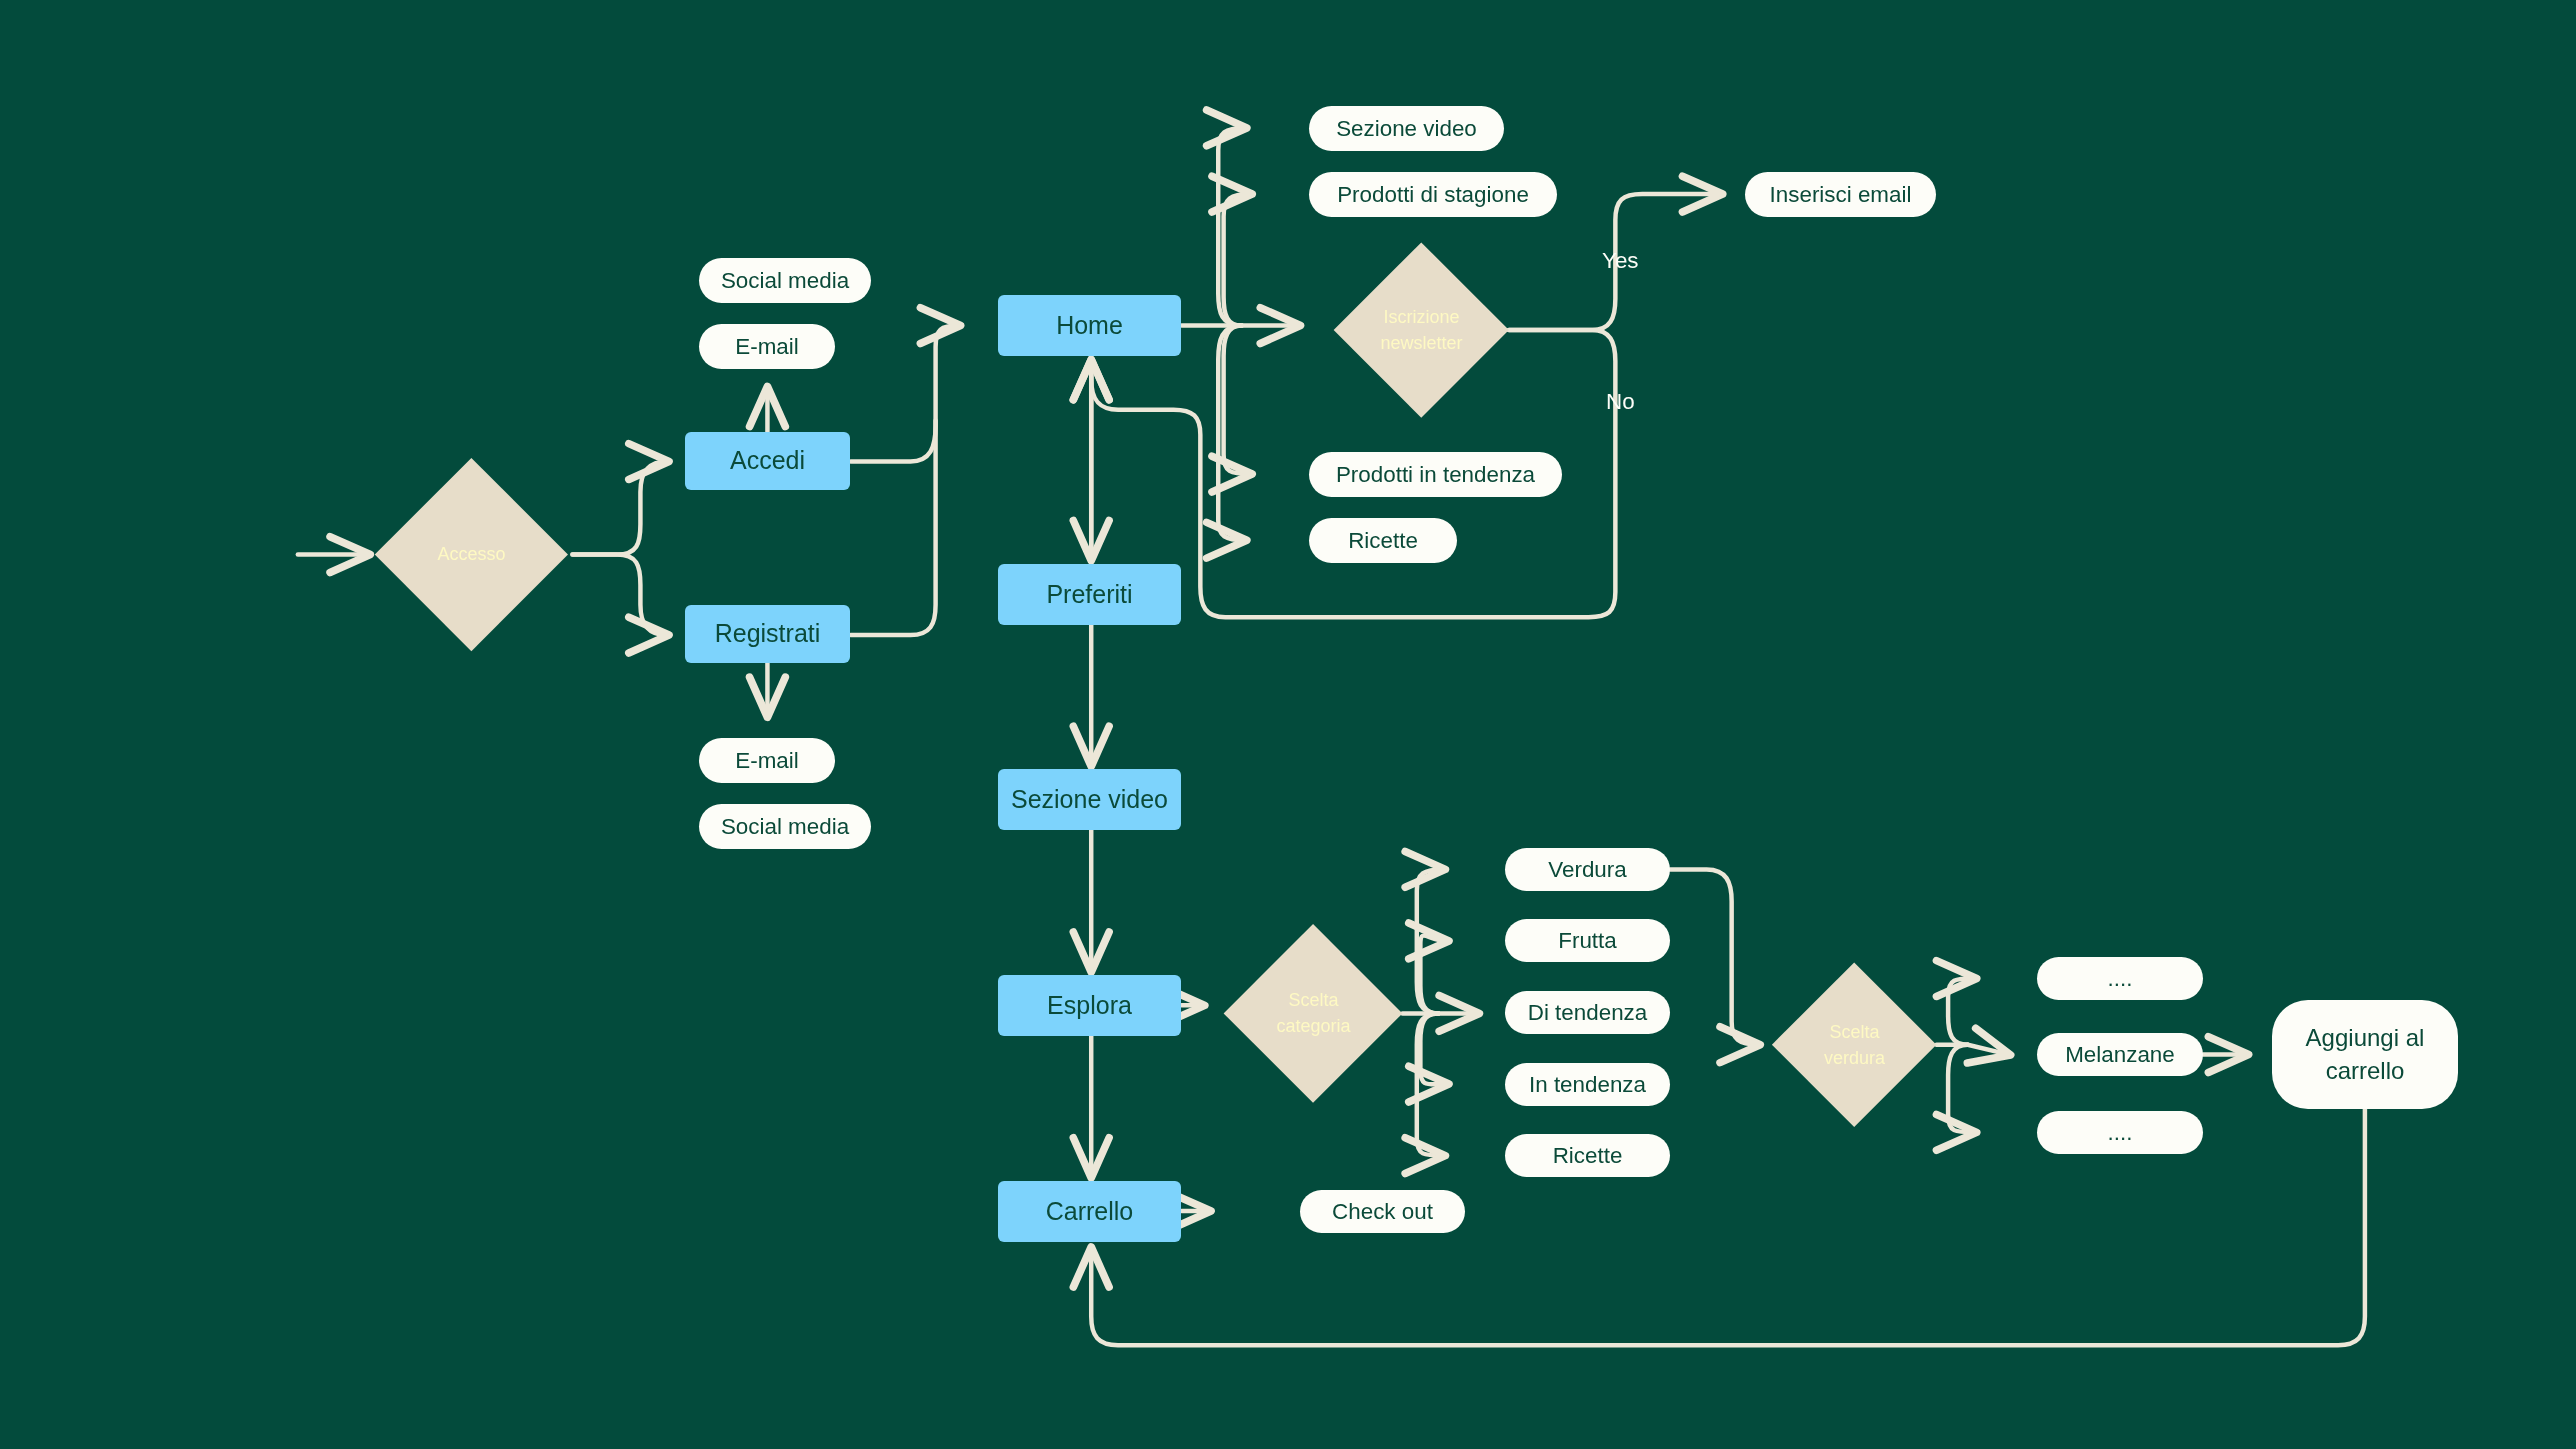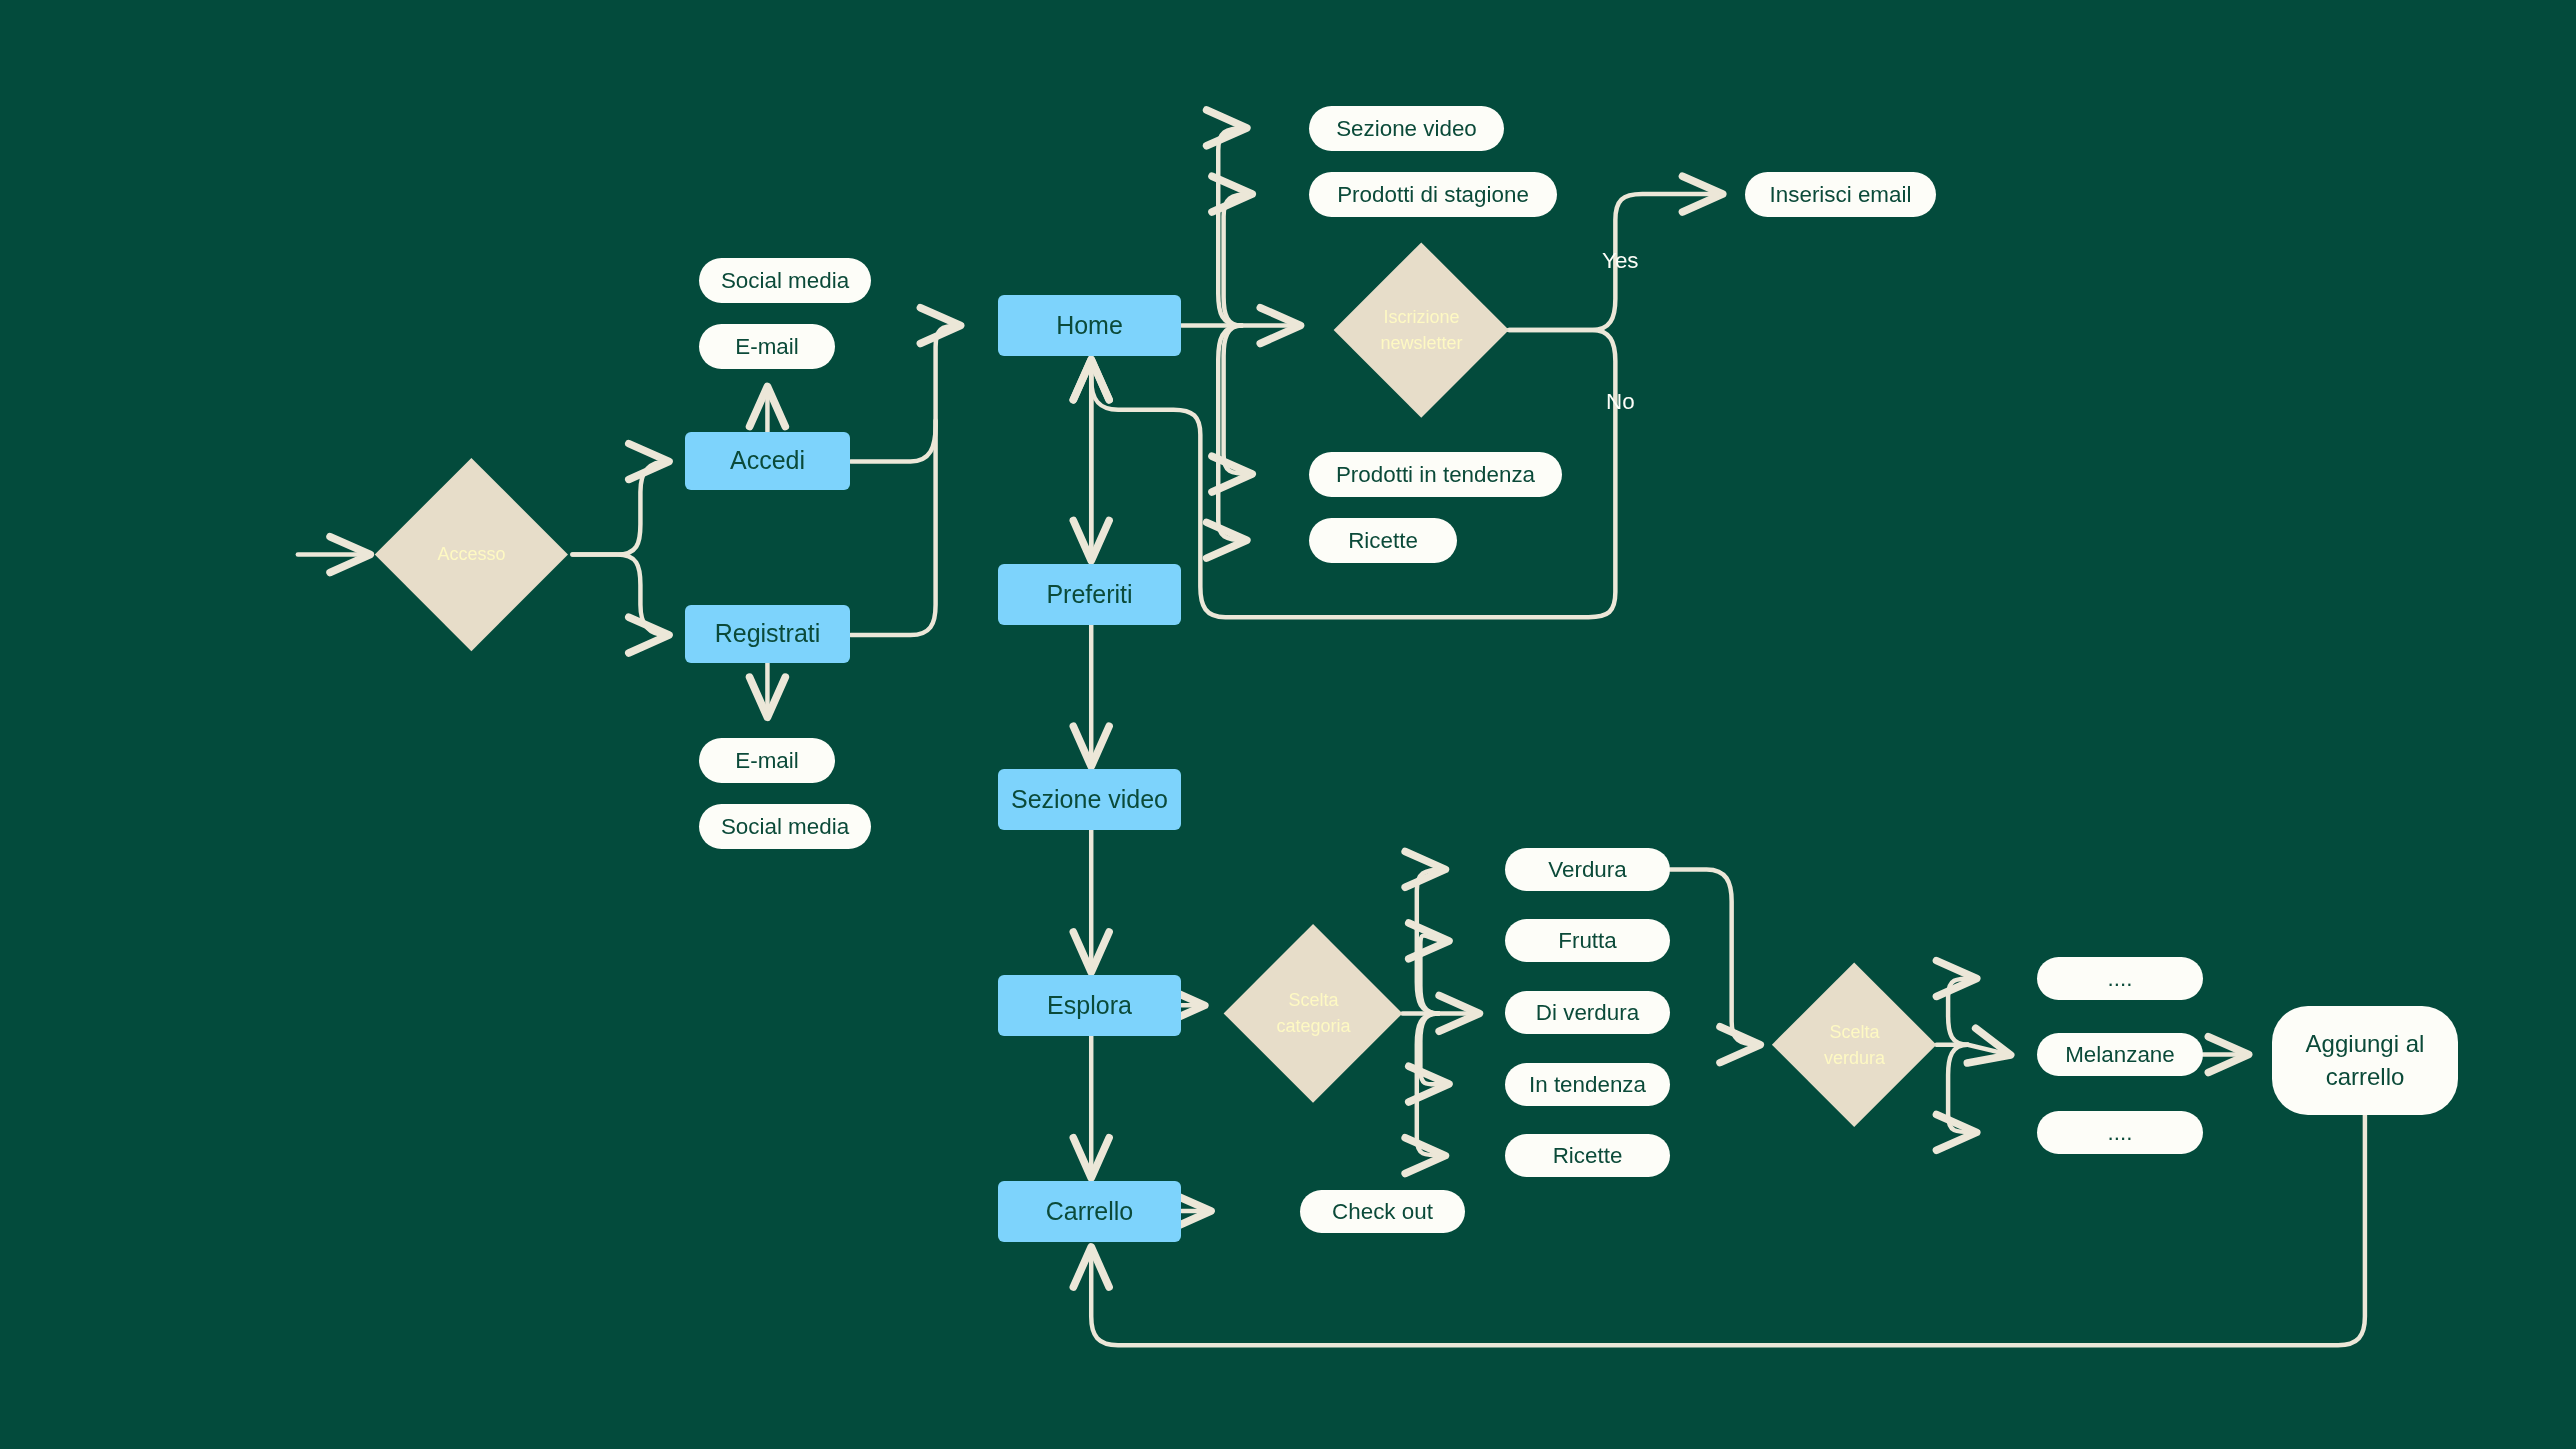--- a/index.html
+++ b/index.html
@@ -46,21 +46,20 @@
     background: #f56600;
     border-radius: 50%;
     color: #ffffff;
     font-size: 25px;
   }
   .n-pill-big {
     background: #fdfdf8;
     border-radius: 36px;
     font-size: 24px;
     line-height: 1.35;
-    margin-top: 6px;
   }
   .edge-label {
     position: absolute;
     color: #fdfdf8;
     font-size: 22.4px;
     font-family: "Liberation Sans", sans-serif;
   }
   .dmtext {
     position: absolute;
     display: flex;
@@ -230,21 +229,21 @@
   <div class="edge-label" style="left:1602px;top:248px;">Yes</div>
   <div class="edge-label" style="left:1606px;top:389px;">No</div>
 
   <div class="node n-white" style="left:1505px;top:848px;width:165px;height:43px;">
     <span>Verdura</span>
   </div>
   <div class="node n-white" style="left:1505px;top:919px;width:165px;height:43px;">
     <span>Frutta</span>
   </div>
   <div class="node n-white" style="left:1505px;top:991px;width:165px;height:43px;">
-    <span>Di verdura</span>
+    <span>Di tendenza</span>
   </div>
   <div class="node n-white" style="left:1505px;top:1063px;width:165px;height:43px;">
     <span>In tendenza</span>
   </div>
   <div class="node n-white" style="left:1505px;top:1134px;width:165px;height:43px;">
     <span>Ricette</span>
   </div>
 
   <div class="node n-white" style="left:2037px;top:957px;width:166px;height:43px;">
     <span>....</span>

